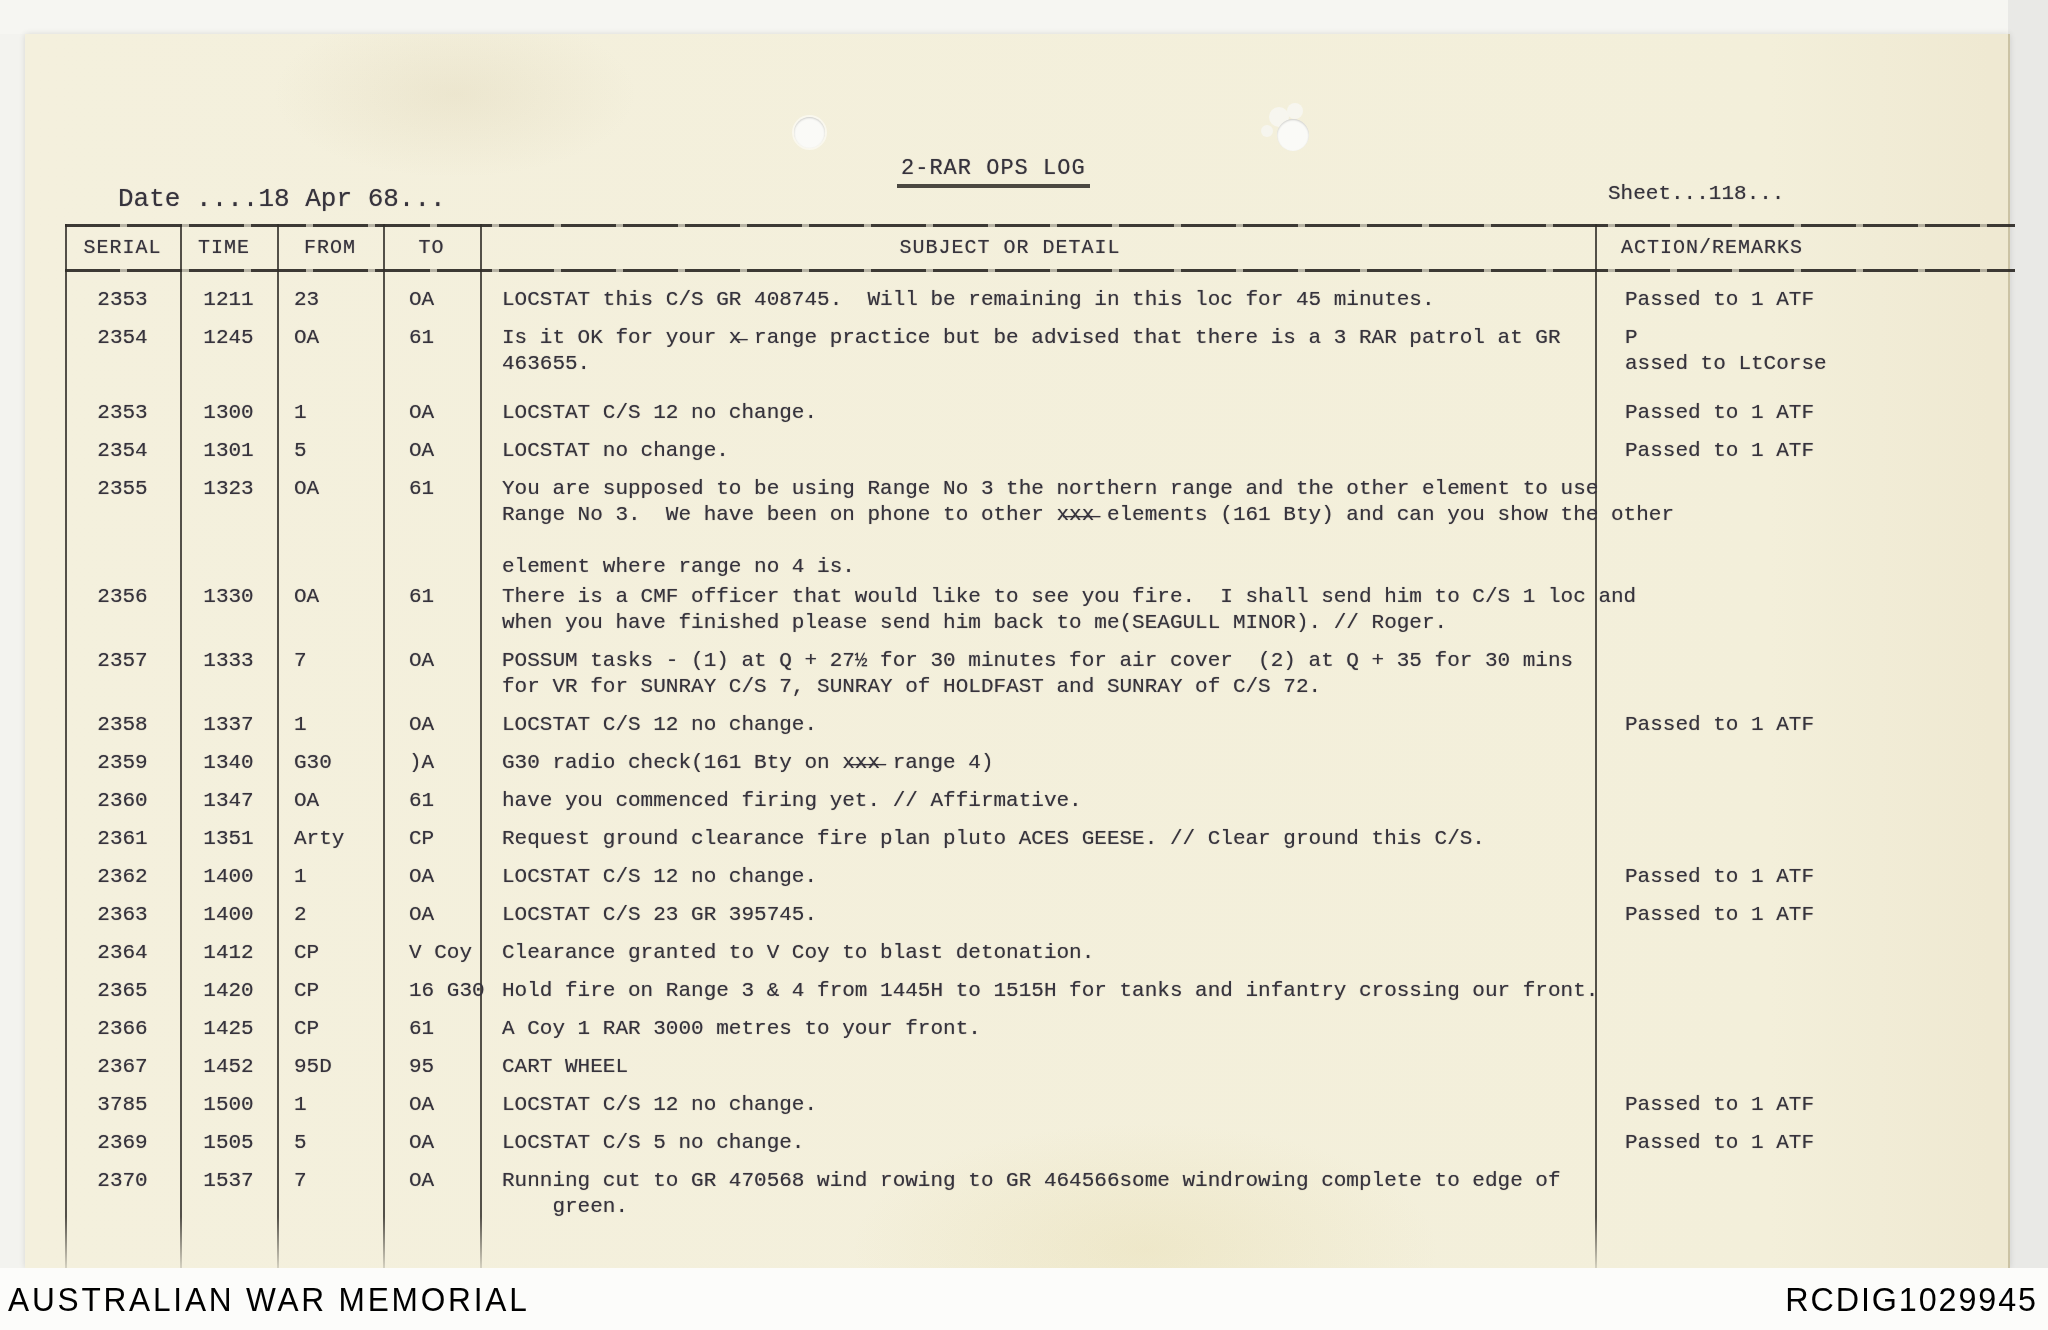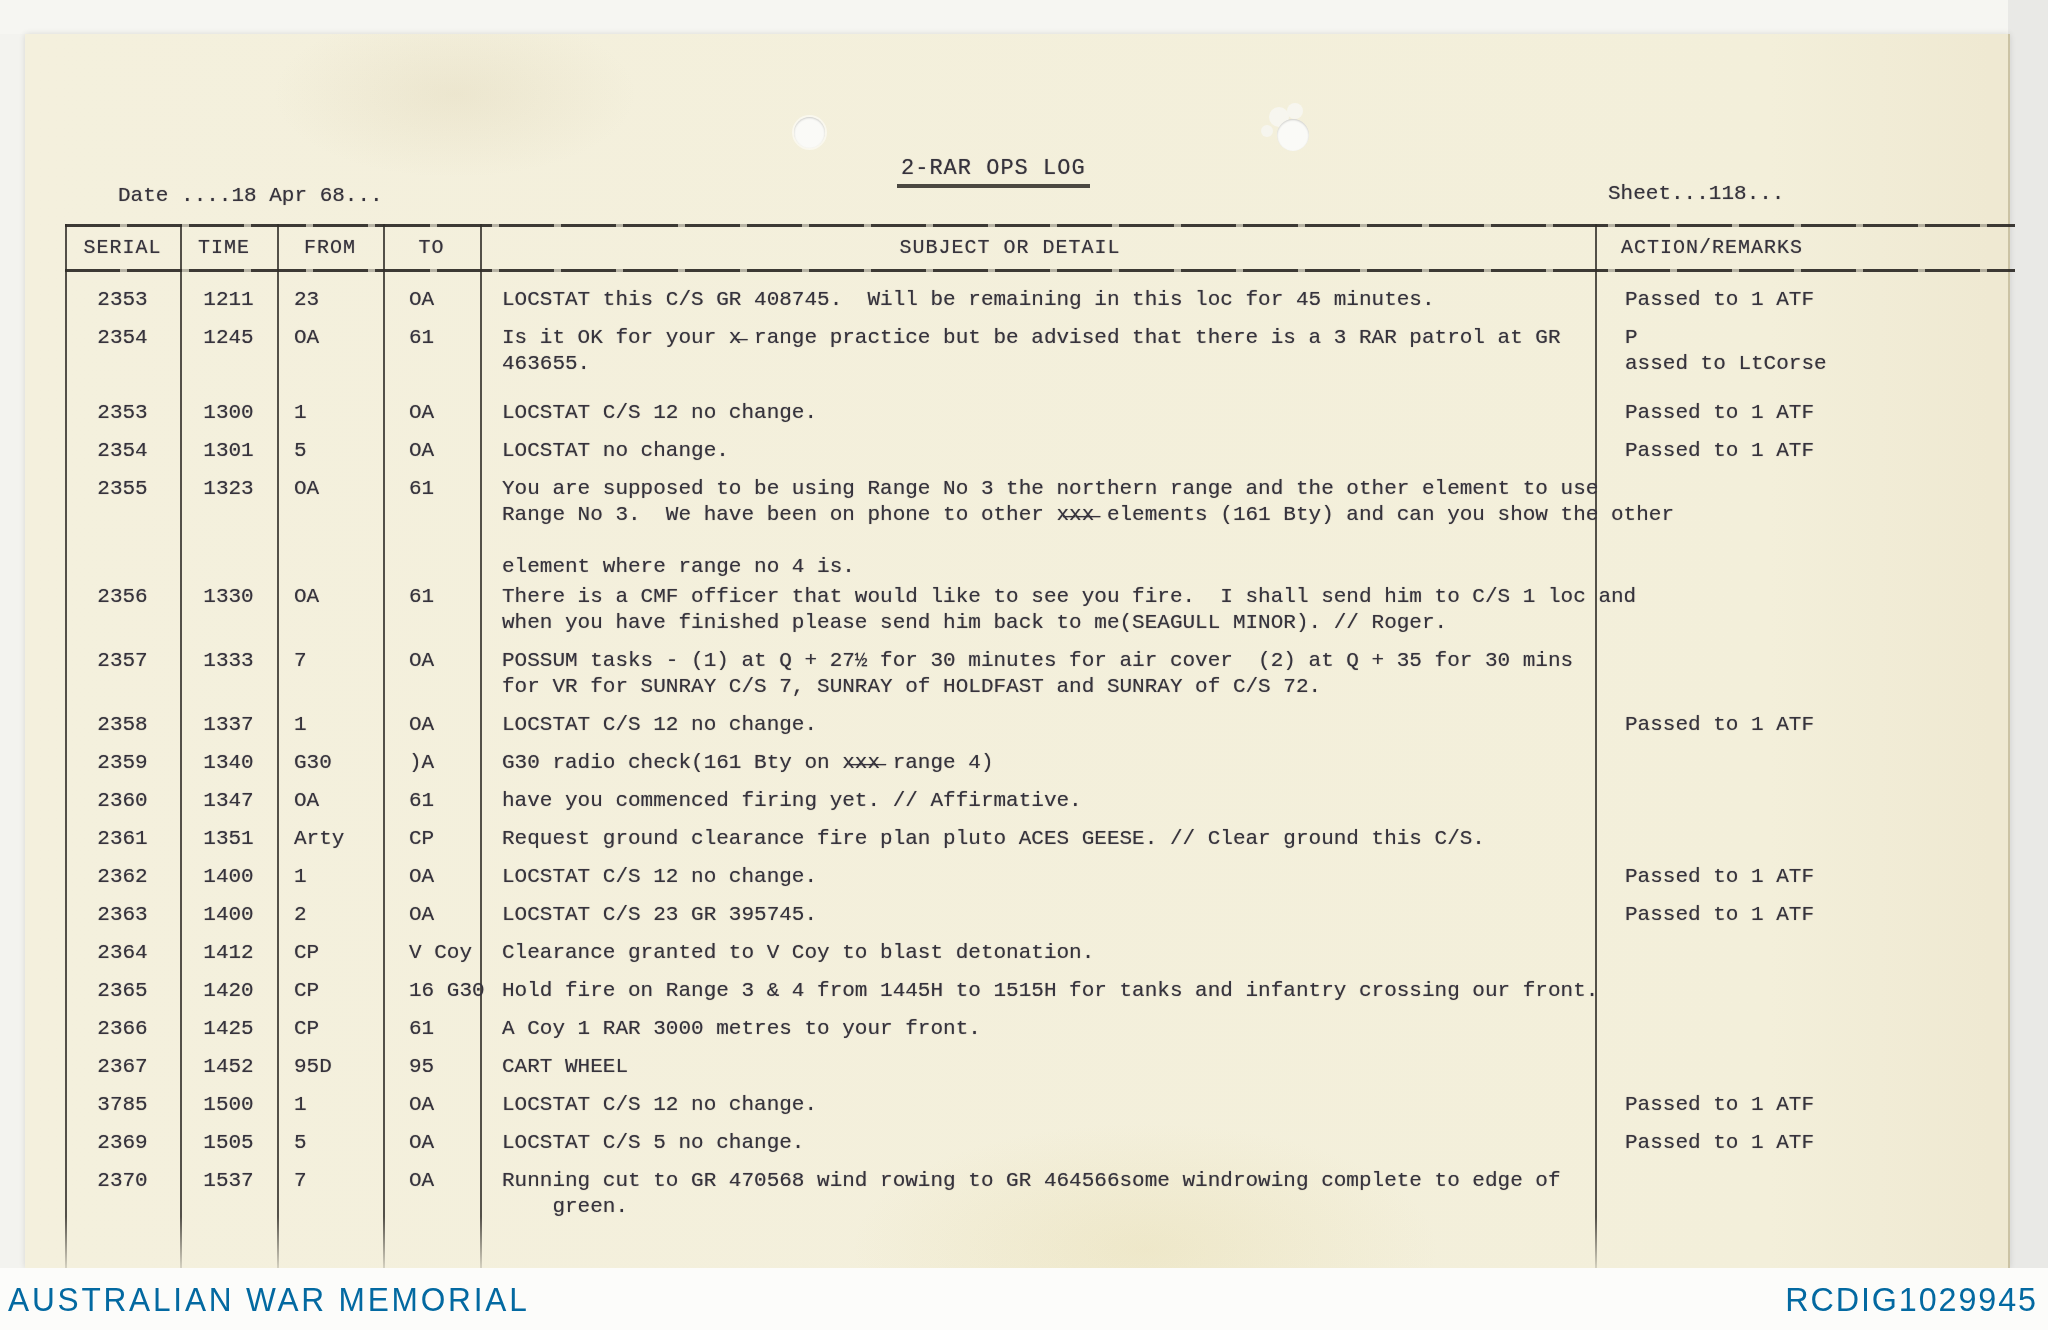--- a/index.html
+++ b/index.html
@@ -28,21 +28,21 @@
       -14px -18px 0 -6px #f7f6ef, 2px -24px 0 -8px #f7f6ef, -26px -4px 0 -10px #f6f5ee;}
 
   .ink{color:#36333c;text-shadow:0 0 1px rgba(54,51,60,0.55);}
 
   .doc-title{
     position:absolute;left:872px;top:122px;
     font-size:22px;letter-spacing:1px;
     border-bottom:4px solid rgba(45,42,38,0.85);
     padding:0 4px 3px 4px;
   }
-  .date-line{position:absolute;left:93px;top:150px;font-size:21px;}
+  .date-line{position:absolute;left:93px;top:150px;font-size:26px;}
   .sheet-line{position:absolute;left:1583px;top:148px;font-size:21px;}
 
   .ops-table{position:absolute;left:40px;top:190px;width:1950px;height:1056px;}
   .h-rule{position:absolute;left:0;height:3px;width:1950px;
     background:repeating-linear-gradient(90deg, rgba(45,42,38,0.92) 0 55px, rgba(45,42,38,0.30) 55px 62px);}
   .h-rule.top{top:0;}
   .h-rule.under-header{top:45px;}
   .v-rule{position:absolute;top:0;width:2px;height:1056px;
     background:linear-gradient(rgba(48,45,40,0.82) 0 94%, rgba(48,45,40,0) 100%);}
   .v-0{left:0;}
@@ -67,21 +67,21 @@
   .cell{flex:none;white-space:pre;overflow:visible;}
   .c-serial{width:115px;text-align:center;}
   .c-time{width:97px;text-align:center;}
   .c-from{width:106px;padding-left:17px;box-sizing:border-box;}
   .c-to{width:97px;padding-left:26px;box-sizing:border-box;}
   .c-subject{width:1115px;padding-left:22px;box-sizing:border-box;}
   .c-action{width:420px;padding-left:30px;box-sizing:border-box;}
 
   .footer{
     position:absolute;left:0;top:1268px;width:2048px;height:62px;background:#fcfcfa;
-    font-family:"Liberation Sans","DejaVu Sans",sans-serif;color:#0369a1;
+    font-family:"Liberation Sans","DejaVu Sans",sans-serif;color:#000000;
   }
   .footer-left{position:absolute;left:8px;top:12px;font-size:34px;letter-spacing:3px;transform:scaleX(0.93);transform-origin:left center;}
   .footer-right{position:absolute;right:10px;top:12px;font-size:34px;letter-spacing:2px;transform:scaleX(0.95);transform-origin:right center;}
 </style>
 </head>
 <body>
 
 <div class="scan-strip-top"></div>
 <div class="scan-strip-right"></div>
 

